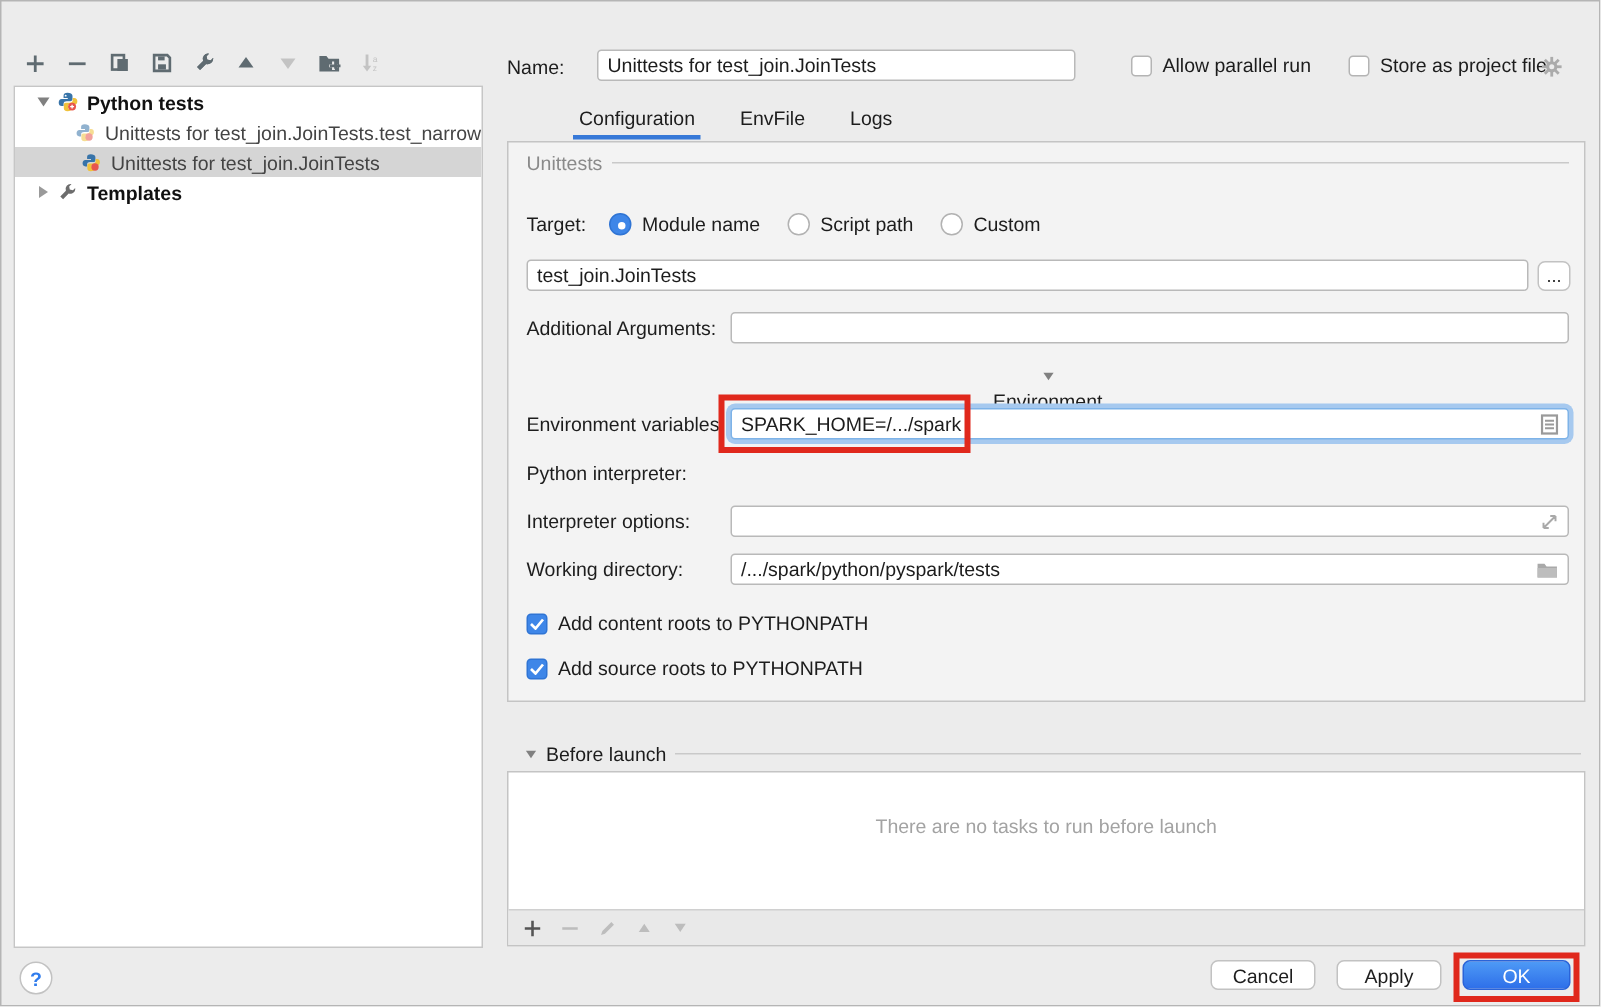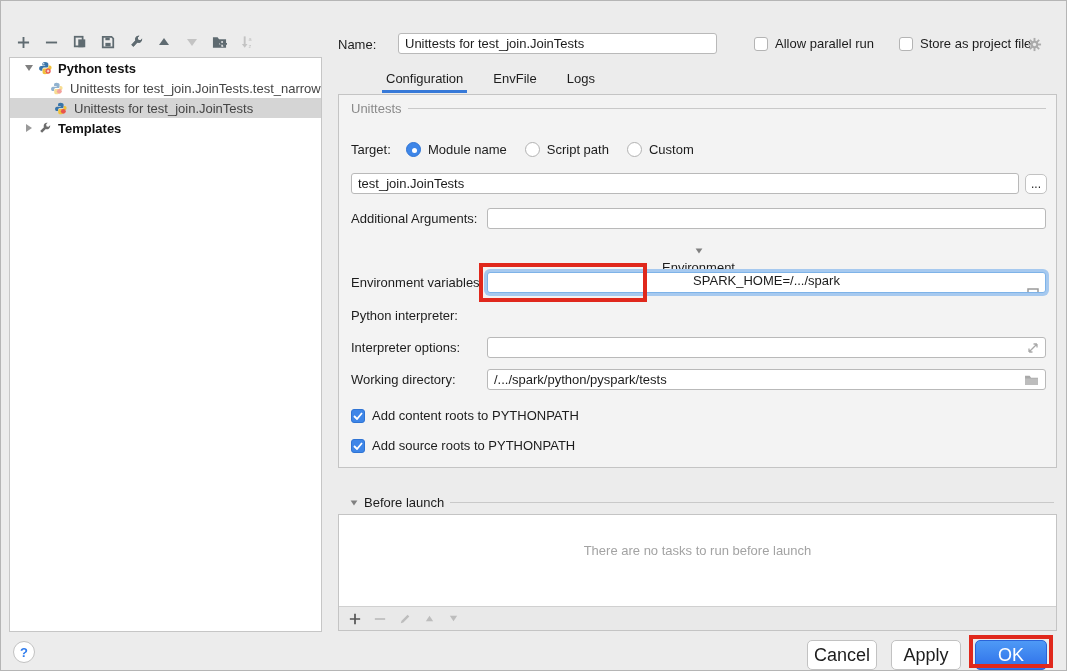--- a/index.html
+++ b/index.html
@@ -53,24 +53,24 @@
   
   .main-panel{position:absolute;left:337px;top:93px;width:719px;height:374px;background:var(--panel-bg,#f3f3f3);border:1px solid var(--panel-border,#c4c4c4);}
   .group-head{position:absolute;left:12px;right:10px;display:flex;align-items:center;gap:6px;font-size:13px;}
   .group-head .line{flex:1;height:1px;background:#c9c9c9;}
   .group-head.gray{color:#8a8a8a;}
   .prow{position:absolute;display:flex;align-items:center;font-size:13px;}
   .radio{width:15px;height:15px;border-radius:50%;background:#fff;border:1px solid #b2b2b2;flex:0 0 15px;}
   .radio.sel{background:var(--check-blue,#3e86e8);border-color:#2f74d4;position:relative;}
   .radio.sel::after{content:"";position:absolute;left:5px;top:5px;width:5px;height:5px;border-radius:50%;background:#fff;}
   .rlabel{margin:0 18px 0 7px;}
-  .focused{border-color:#7eb3e8;box-shadow:0 0 0 3px var(--focus-ring,#a6c9ef);flex-direction:column;}
+  .focused{border-color:#7eb3e8;box-shadow:0 0 0 3px var(--focus-ring,#a6c9ef);}
   .gpath{color:#979797;font-size:11px;margin-left:5px;}
   .stepper{position:absolute;right:0;top:0;bottom:0;width:21px;background:linear-gradient(#5e9ff8,#2f75f0);border-radius:0 2px 2px 0;display:flex;flex-direction:column;align-items:center;justify-content:center;gap:2px;}
-  .btn{position:absolute;height:30px;background:#fff;border:1px solid #c2c2c2;border-radius:5px;font-size:18px;display:flex;align-items:center;justify-content:center;color:#1d1d1d;}
+  .btn{position:absolute;height:20px;background:#fff;border:1px solid #c2c2c2;border-radius:5px;font-size:13px;display:flex;align-items:center;justify-content:center;color:#1d1d1d;}
   .btn.small{height:20px;font-size:12px;}
   .btn.primary{background:linear-gradient(var(--ok-start,#4e9af6),var(--ok-end,#2e6fe9));border-color:#2a63d8;color:#fff;}
 
   
   .bl-panel{position:absolute;left:337px;top:513px;width:719px;height:117px;border:1px solid var(--panel-border,#c4c4c4);background:#fff;}
   .bl-empty{position:absolute;left:0;top:28px;width:100%;text-align:center;font-size:13px;color:#a3a3a3;}
   .bl-footer{position:absolute;left:0;bottom:0;width:100%;height:24px;background:#e9e9e9;border-top:1px solid #d0d0d0;display:flex;align-items:center;gap:13px;padding-left:10px;}
 
   
   .annot{position:absolute;border:4px solid var(--annotation,#e0281c);pointer-events:none;z-index:50;}

